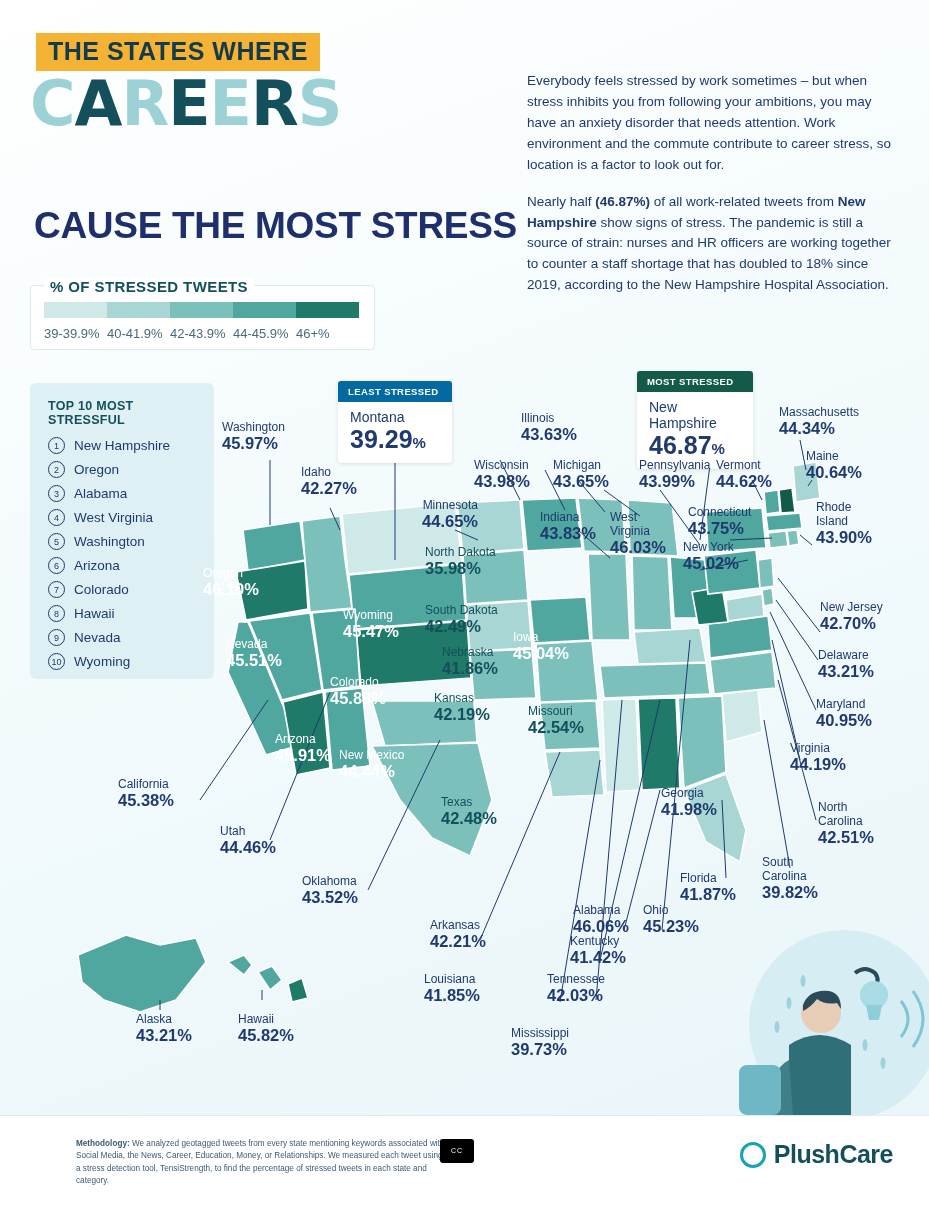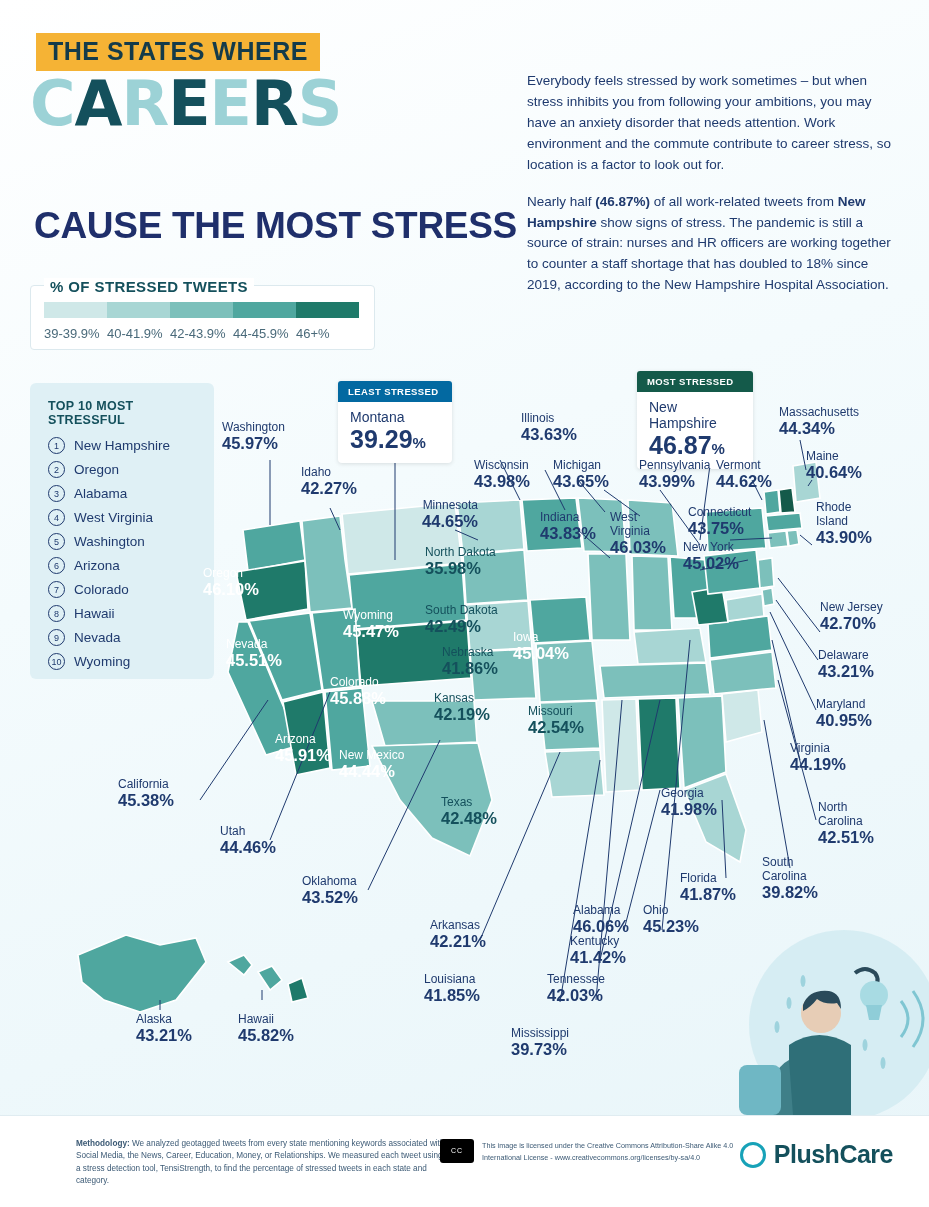--- a/index.html
+++ b/index.html
@@ -567,22 +567,18 @@
       <ellipse cx="196" cy="160" rx="2.5" ry="6"></ellipse>
       <ellipse cx="214" cy="178" rx="2.5" ry="6"></ellipse>
     </g>
   </svg>
 
   <div class="footer">
     <div class="meth"><b>Methodology:</b><span> We analyzed geotagged tweets from every state mentioning keywords associated with Social Media, the News, Career, Education, Money, or Relationships. We measured each tweet using a stress detection tool, TensiStrength, to find the percentage of stressed tweets in each state and category.</span></div>
     <div class="ccbadge">
         <span>CC</span>
       </div>
-    <div class="cctext">
-      <div>This image is licensed under the Creative Commons Attribution-Share Alike 4.0</div>
-      <div>International License - www.creativecommons.org/licenses/by-sa/4.0</div>
-    </div>
     <div class="brand">
       <div class="mark"></div>
       <div class="bt">PlushCare</div>
     </div>
   </div>
 </div>
 
 </body></html>

